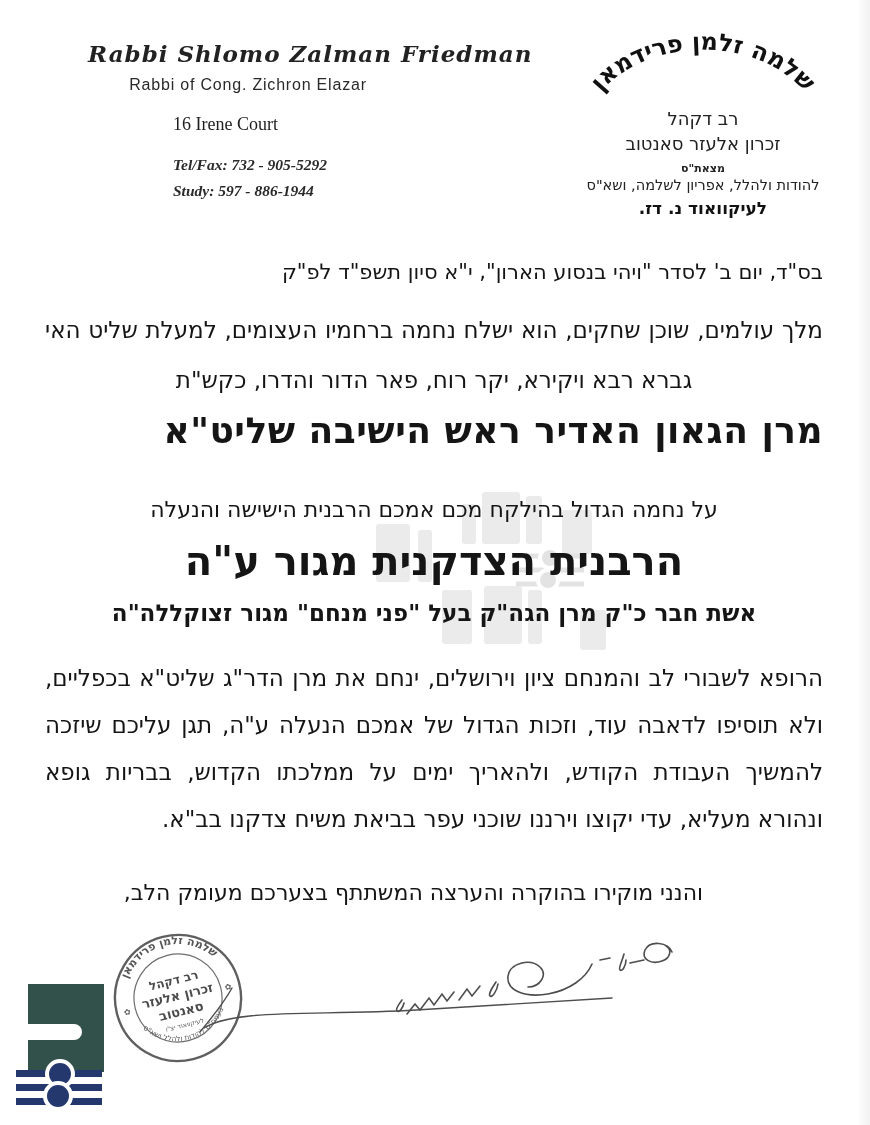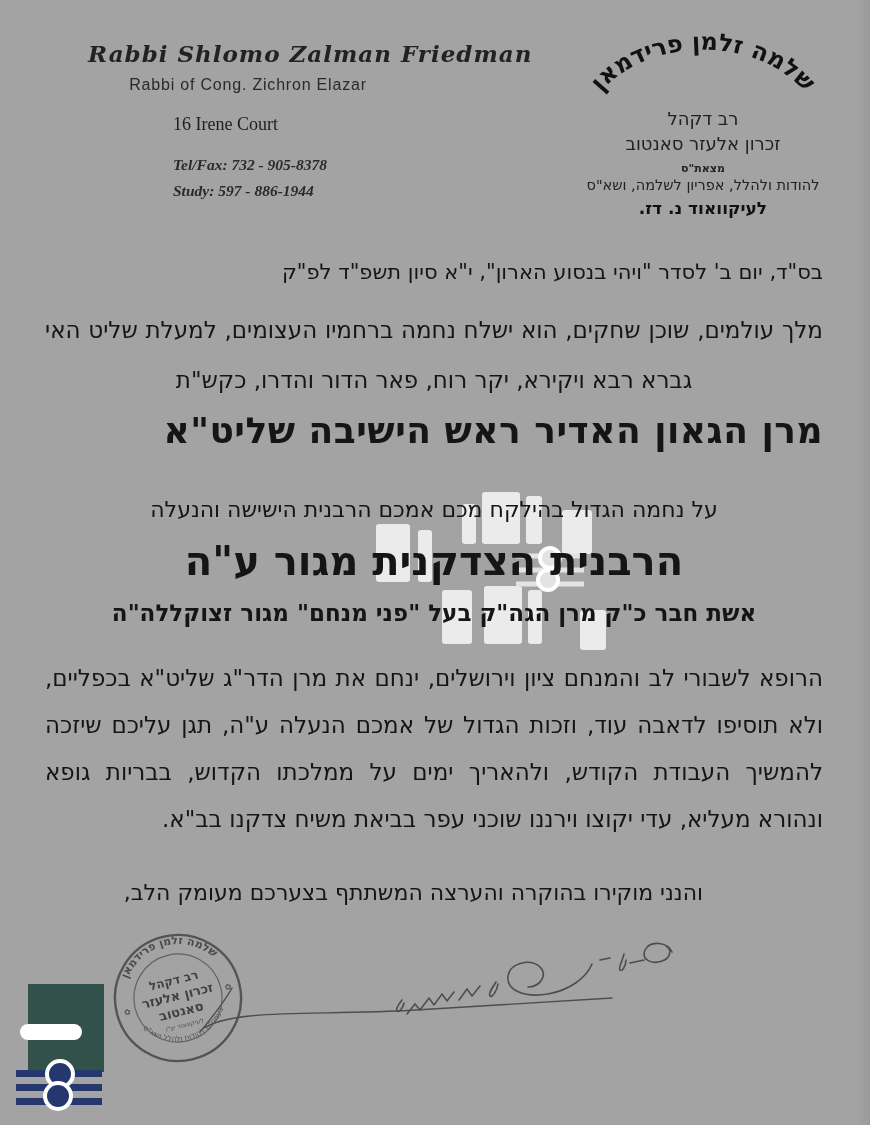--- a/index.html
+++ b/index.html
@@ -1,19 +1,19 @@
 <!DOCTYPE html>
 <html lang="he"><head>
 <meta charset="utf-8">
 <style>
   * { margin:0; padding:0; box-sizing:border-box; }
   body { background:#888; font-family:"DejaVu Sans", sans-serif; }
   .page {
     position:relative; width:870px; height:1125px; margin:0 auto;
-    background:#a3a3a3; overflow:hidden; color:#1a1a1a;
+    background:#ffffff; overflow:hidden; color:#1a1a1a;
   }
   .scan-edge { position:absolute; right:0; top:0; width:14px; height:100%;
     background:linear-gradient(to right, rgba(0,0,0,0), rgba(0,0,0,0.05)); }
 
   
   .lh-en { position:absolute; left:88px; top:40px; width:340px; }
   .lh-en .name { font-family:"DejaVu Serif", serif; font-style:italic; font-weight:bold;
     font-size:23px; letter-spacing:1px; color:#222; white-space:nowrap; }
   .lh-en .title { font-family:"Liberation Sans", sans-serif; font-size:16px;
     letter-spacing:0.8px; color:#2a2a2a; margin-top:9px; text-align:center; width:320px; }
@@ -91,21 +91,21 @@
 
   <div class="layer">
 
     <div class="lh-en">
       <div class="name">Rabbi Shlomo Zalman Friedman</div>
       <div class="title">Rabbi of Cong. Zichron Elazar</div>
       <div class="addr">
         <div>16 Irene Court</div>
       </div>
       <div class="phones">
-        <div>Tel/Fax:  732 - 905-8378</div>
+        <div>Tel/Fax:  732 - 905-5292</div>
         <div>Study:  597 - 886-1944</div>
       </div>
     </div>
 
     <div class="lh-he">
       <svg class="arc-svg" width="260" height="96" viewBox="0 0 260 96">
         <defs>
           <path id="lh-arc" d="M 14,92 A 118,86 0 0 1 246,92" fill="none"></path>
         </defs>
         <text font-size="24" font-weight="bold" fill="#111" style="font-family:'DejaVu Sans',sans-serif;">

